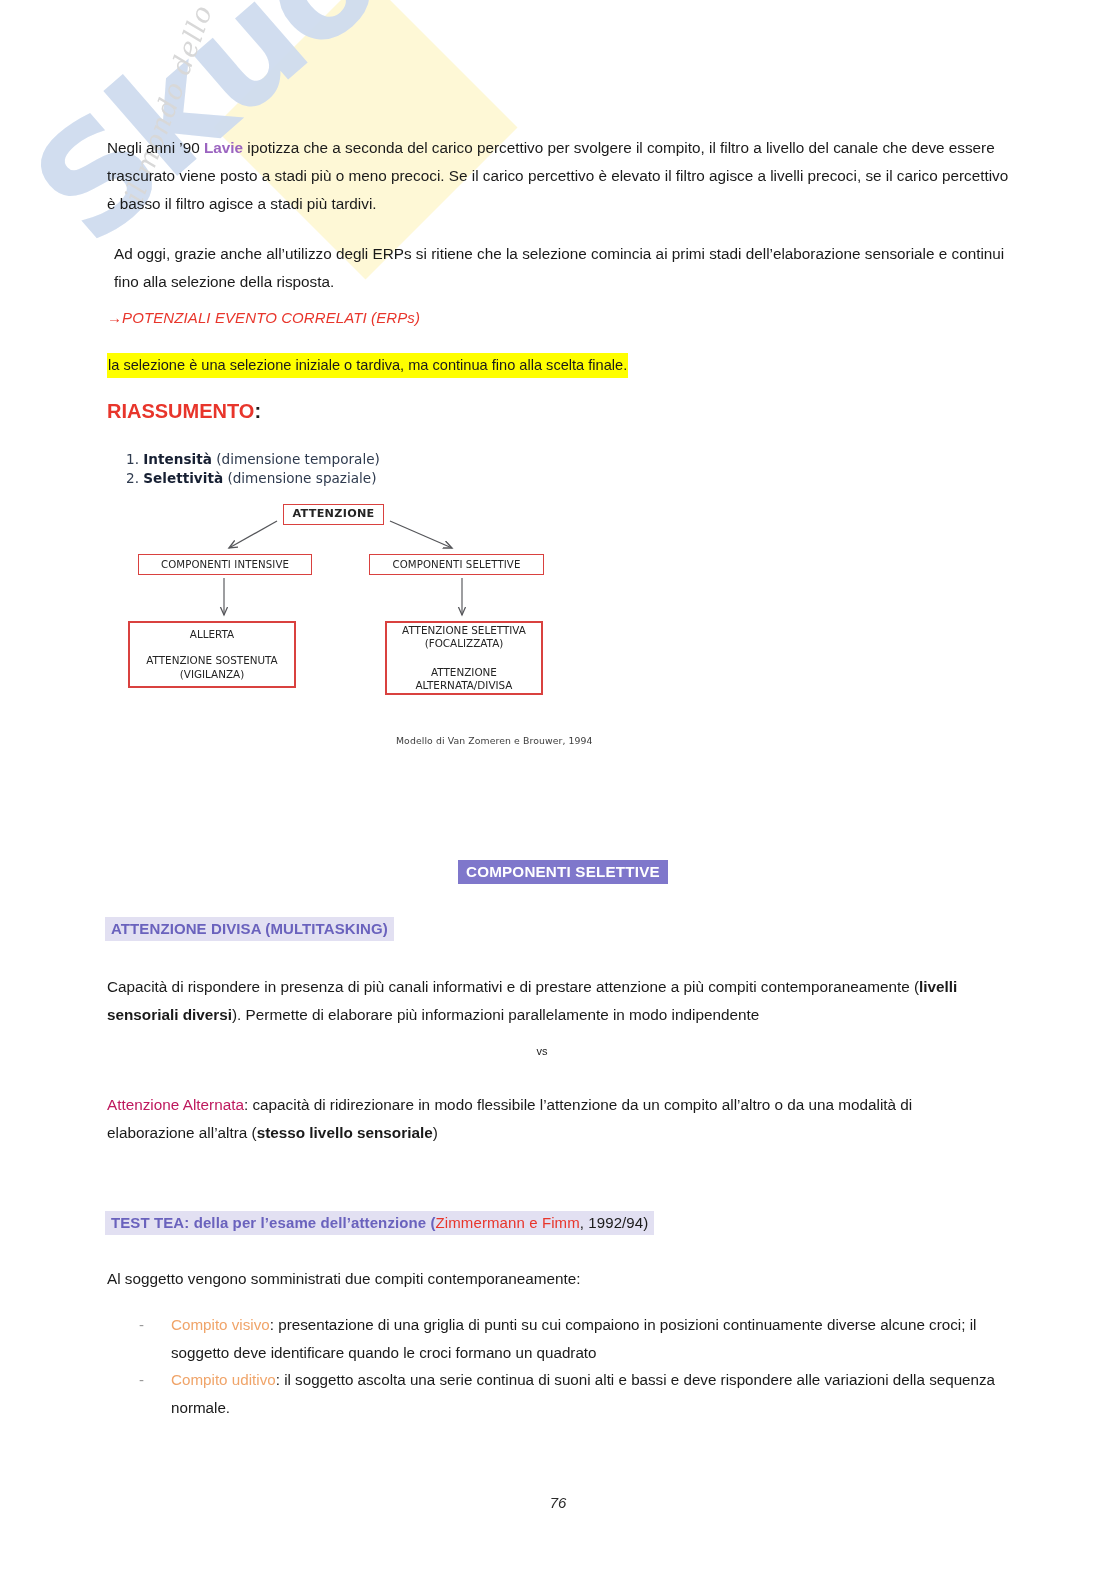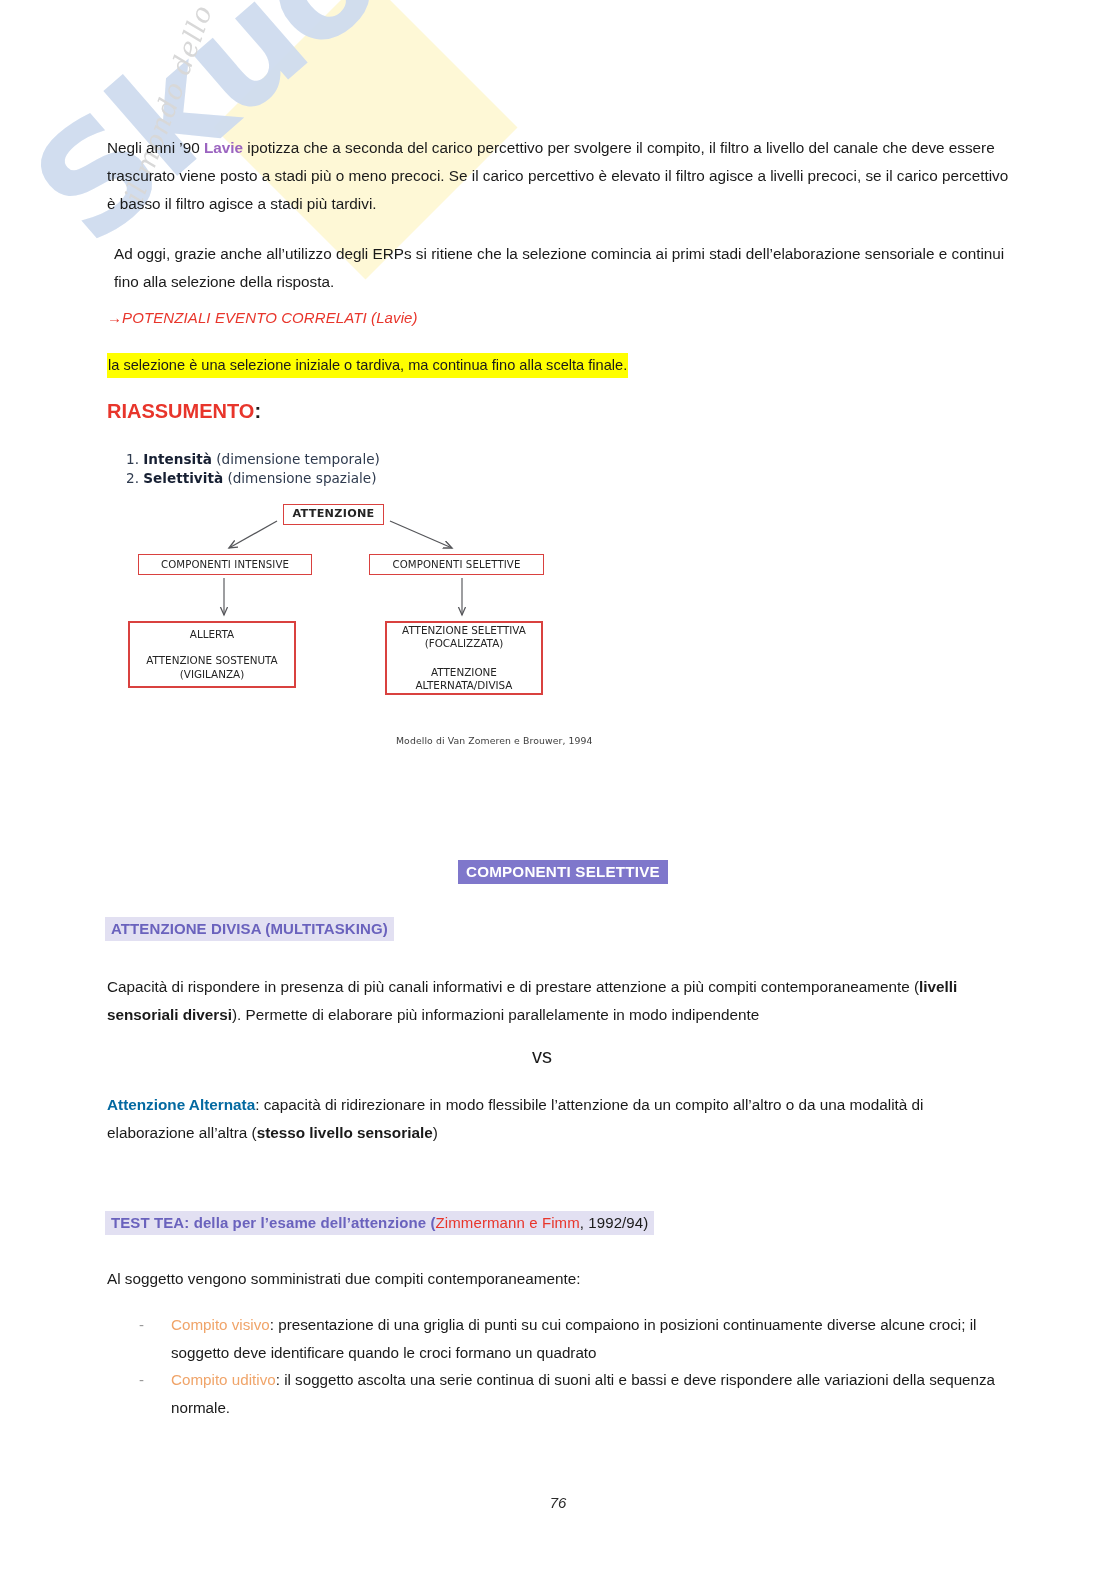--- a/index.html
+++ b/index.html
@@ -215,25 +215,25 @@
   #hdr-testtea { left: 105px; top: 1211px; }
   #hdr-testtea .aut { color: #e8352b; font-weight: normal; text-align: right; }
   #hdr-testtea .yr { color: #1a1a1a; font-weight: normal; }
 
   .vs {
     position: absolute;
     left: 0;
     top: 1045px;
     width: 1084px;
     text-align: center;
-    font-size: 20px;
+    font-size: 11px;
     color: #1a1a1a;
   }
 
-  .alternata { color: #0369a1; font-weight: bold; }
+  .alternata { color: #be185d; font-weight: normal; }
 
   
   .bullets {
     position: absolute;
     left: 139px;
     top: 1311px;
     width: 870px;
     font-size: 15.2px;
     line-height: 1.82;
     color: #1a1a1a;
@@ -274,21 +274,21 @@
     <div class="wm-logo">Skuola.net</div>
     <div class="wm-tagline">il mondo dello studente</div>
   </div>
 
   <div id="content">
 
     <div class="para" style="left:107px; top:134px; width:905px;"><span>Negli anni ’90 </span><span class="lavie">Lavie</span><span> ipotizza che a seconda del carico percettivo per svolgere il compito, il filtro a livello del canale che deve essere trascurato viene posto a stadi più o meno precoci. Se il carico percettivo è elevato il filtro agisce a livelli precoci, se il carico percettivo è basso il filtro agisce a stadi più tardivi.</span></div>
 
     <div class="para" style="left:114px; top:240px; width:905px;">Ad oggi, grazie anche all’utilizzo degli ERPs si ritiene che la selezione comincia ai primi stadi dell’elaborazione sensoriale e continui fino alla selezione della risposta.</div>
 
-    <div class="erps-line"><span class="arrow-head">→</span><span>POTENZIALI EVENTO CORRELATI (Lavie)</span></div>
+    <div class="erps-line"><span class="arrow-head">→</span><span>POTENZIALI EVENTO CORRELATI (ERPs)</span></div>
 
     <div class="hl-yellow">la selezione è una selezione iniziale o tardiva, ma continua fino alla scelta finale.</div>
 
     <div class="riassumento"><span>RIASSUMENTO</span><span class="colon">:</span></div>
 
     <div class="numlist">
       <div>
         <span>1.</span>
         <span class="strong">Intensità</span>
         <span>(dimensione  temporale)</span>

